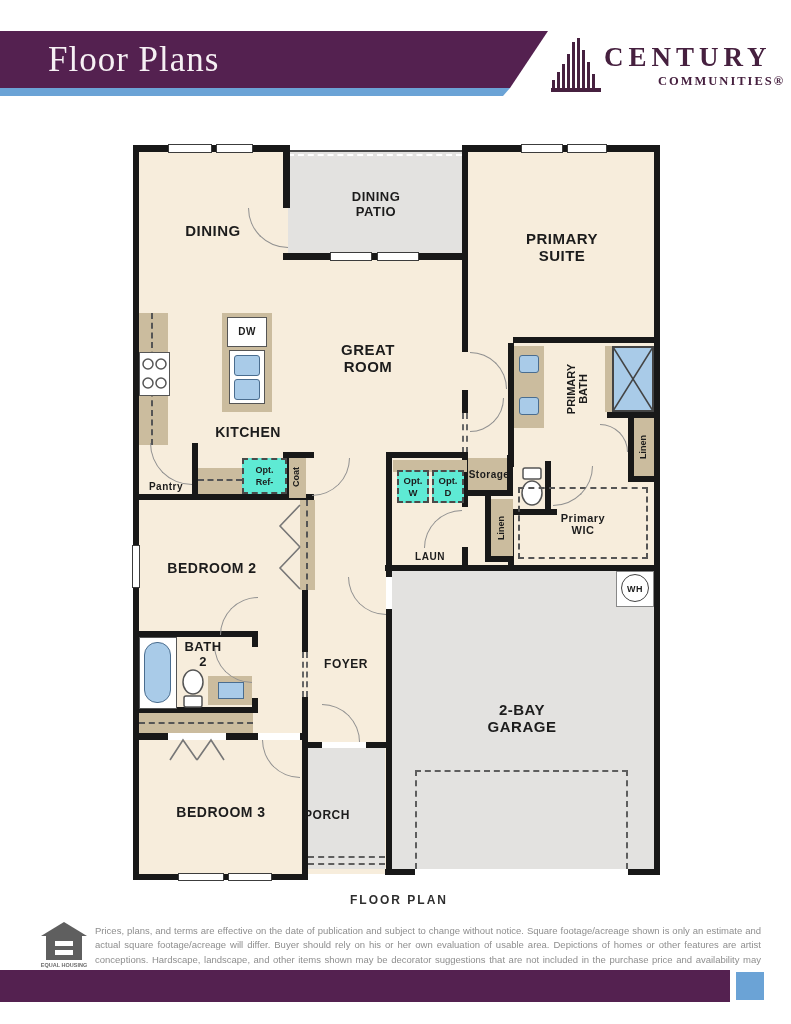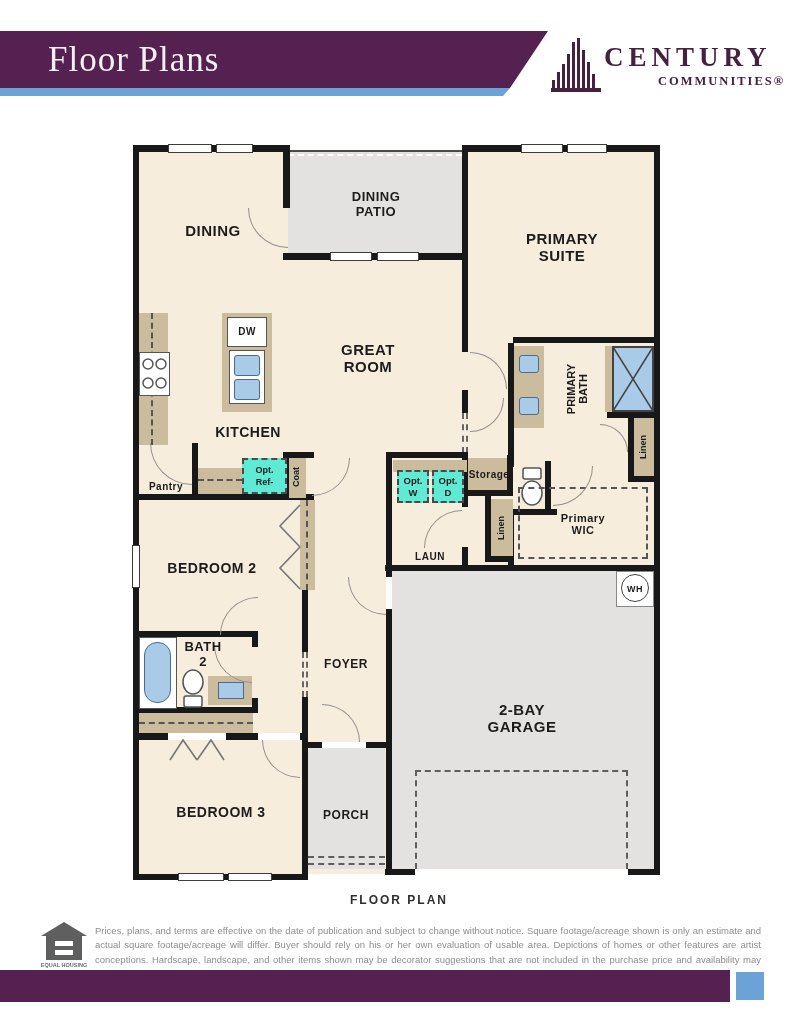--- a/index.html
+++ b/index.html
@@ -264,21 +264,21 @@
   <div class="rl" style="left:430px;top:557px;font-size:10px;">LAUN</div>
   <div class="vl" style="left:577px;top:389px;font-size:11px;">PRIMARY
 BATH</div>
   <div class="rl" style="left:583px;top:524px;font-size:11px;font-weight:600;">Primary
 WIC</div>
   <div class="rl" style="left:212px;top:569px;font-size:14px;">BEDROOM 2</div>
   <div class="rl" style="left:203px;top:655px;font-size:13px;">BATH
 2</div>
   <div class="rl" style="left:346px;top:665px;font-size:12px;">FOYER</div>
   <div class="rl" style="left:221px;top:813px;font-size:14px;">BEDROOM 3</div>
-  <div class="rl" style="left:346px;top:816px;font-size:12px;">PORCH</div>
+  <div class="rl" style="left:327px;top:816px;font-size:12px;">PORCH</div>
   <div class="rl" style="left:522px;top:719px;font-size:15px;">2-BAY
 GARAGE</div>
 
   <div class="rl" style="left:399px;top:901px;font-size:12px;letter-spacing:2px;color:#2e2e2e;">FLOOR PLAN</div>
 
   <div style="left:37px;top:922px;width:54px;height:38px;">
     <svg width="54" height="38" viewBox="0 0 54 38">
         <g fill="#5f5f5f">
           <polygon points="27,0 4,14 50,14"></polygon>
           <rect x="9" y="14" width="36" height="24"></rect>

